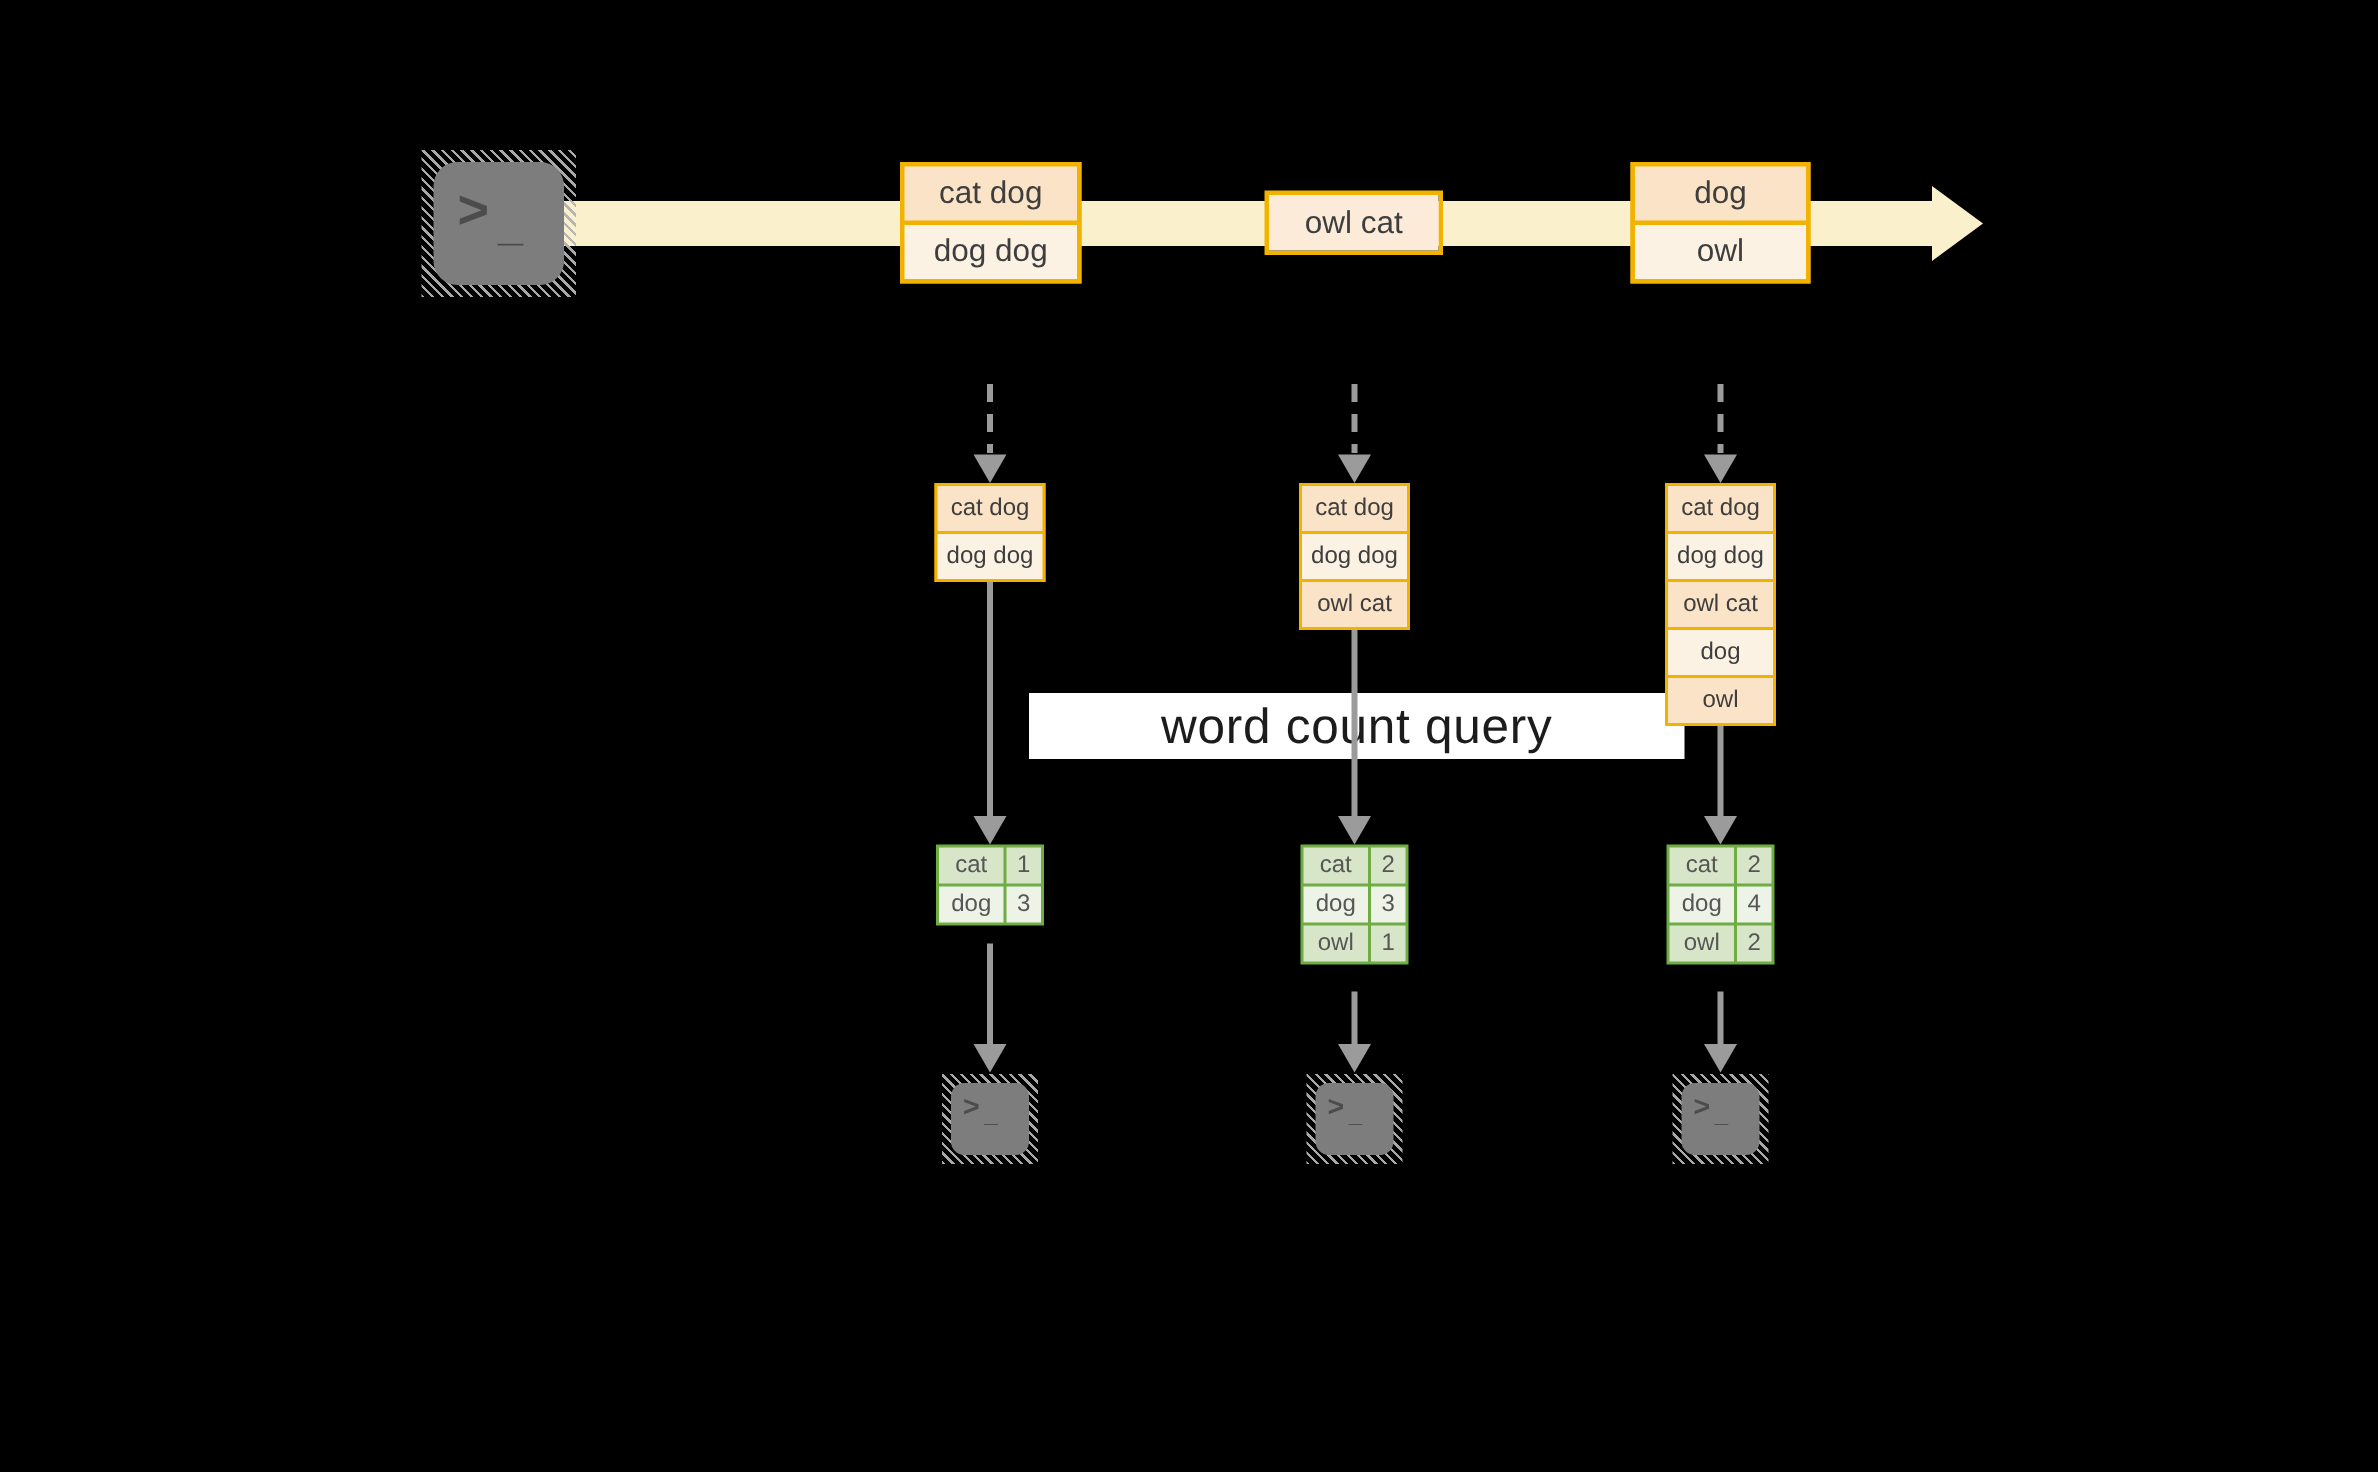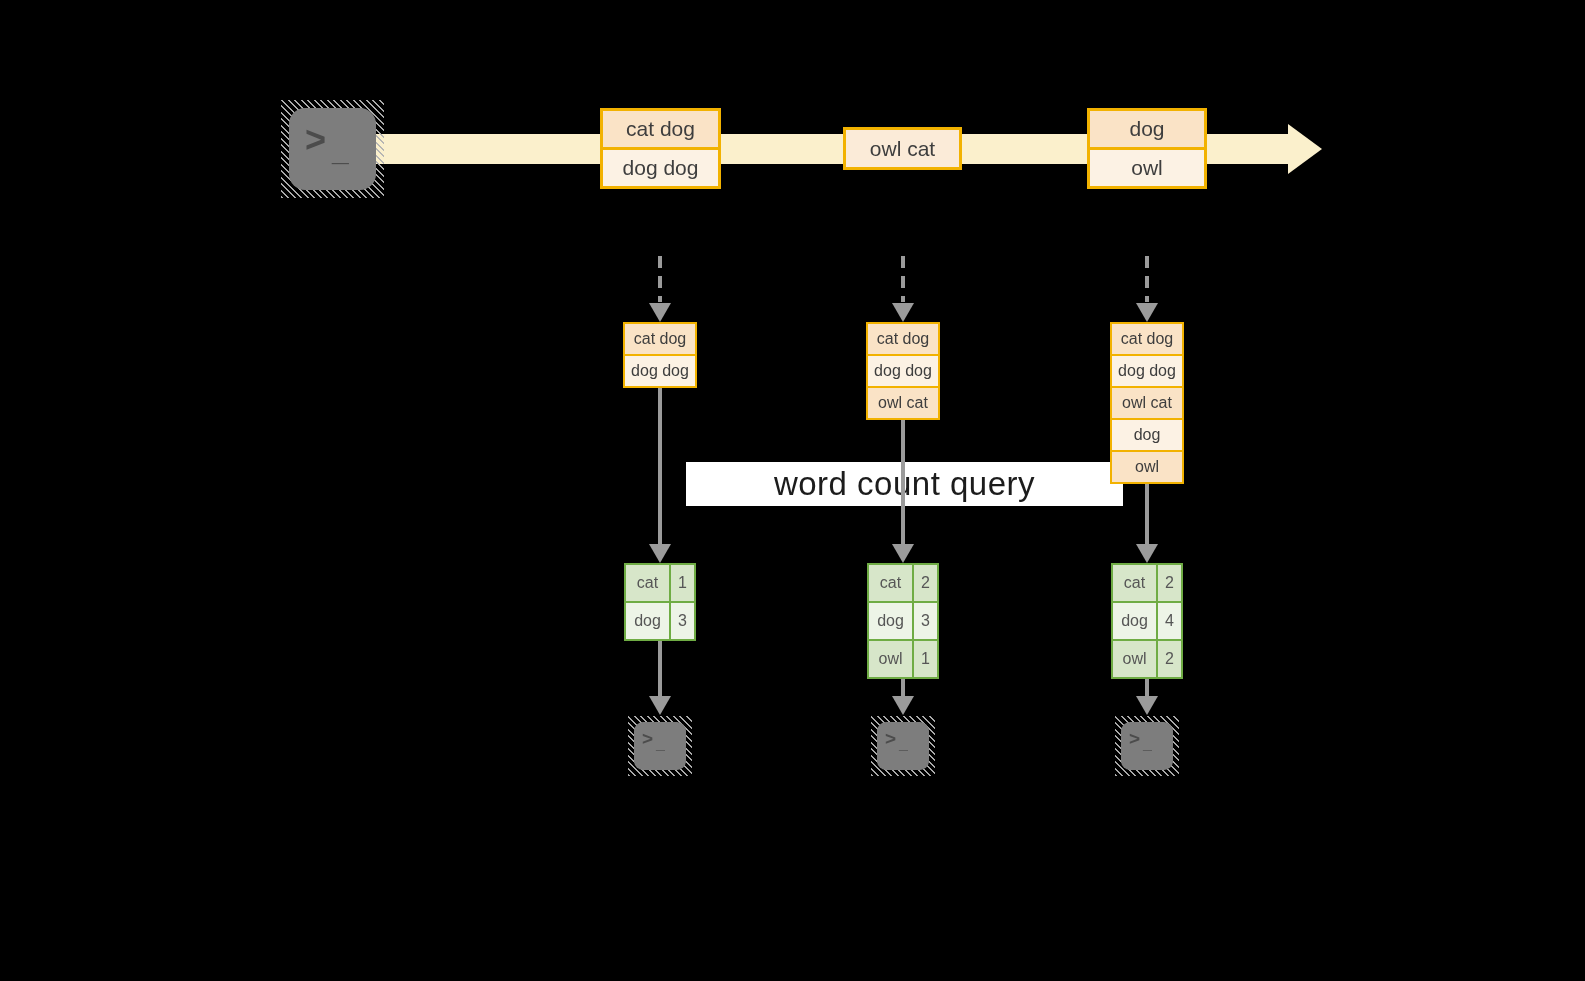--- a/index.html
+++ b/index.html
@@ -67,21 +67,21 @@
     display:flex;align-items:center;justify-content:center;
     font-size:33px;color:#1c1c1c;letter-spacing:.5px;
   }
 
   
   .gtable{
     display:grid;grid-template-columns:43px 23px;gap:2px;padding:2px;
     background:var(--green,#6fac44);z-index:4;
   }
   .gcell{
-    height:36px;display:flex;align-items:center;justify-content:center;
+    height:24px;display:flex;align-items:center;justify-content:center;
     font-size:16px;color:#565656;
   }
   .grow-a{background:var(--green-dark,#d7e6c9);}
   .grow-b{background:var(--green-light,#edf4e7);}
 </style>
 </head>
 <body>
 
 <div class="canvas">
 

